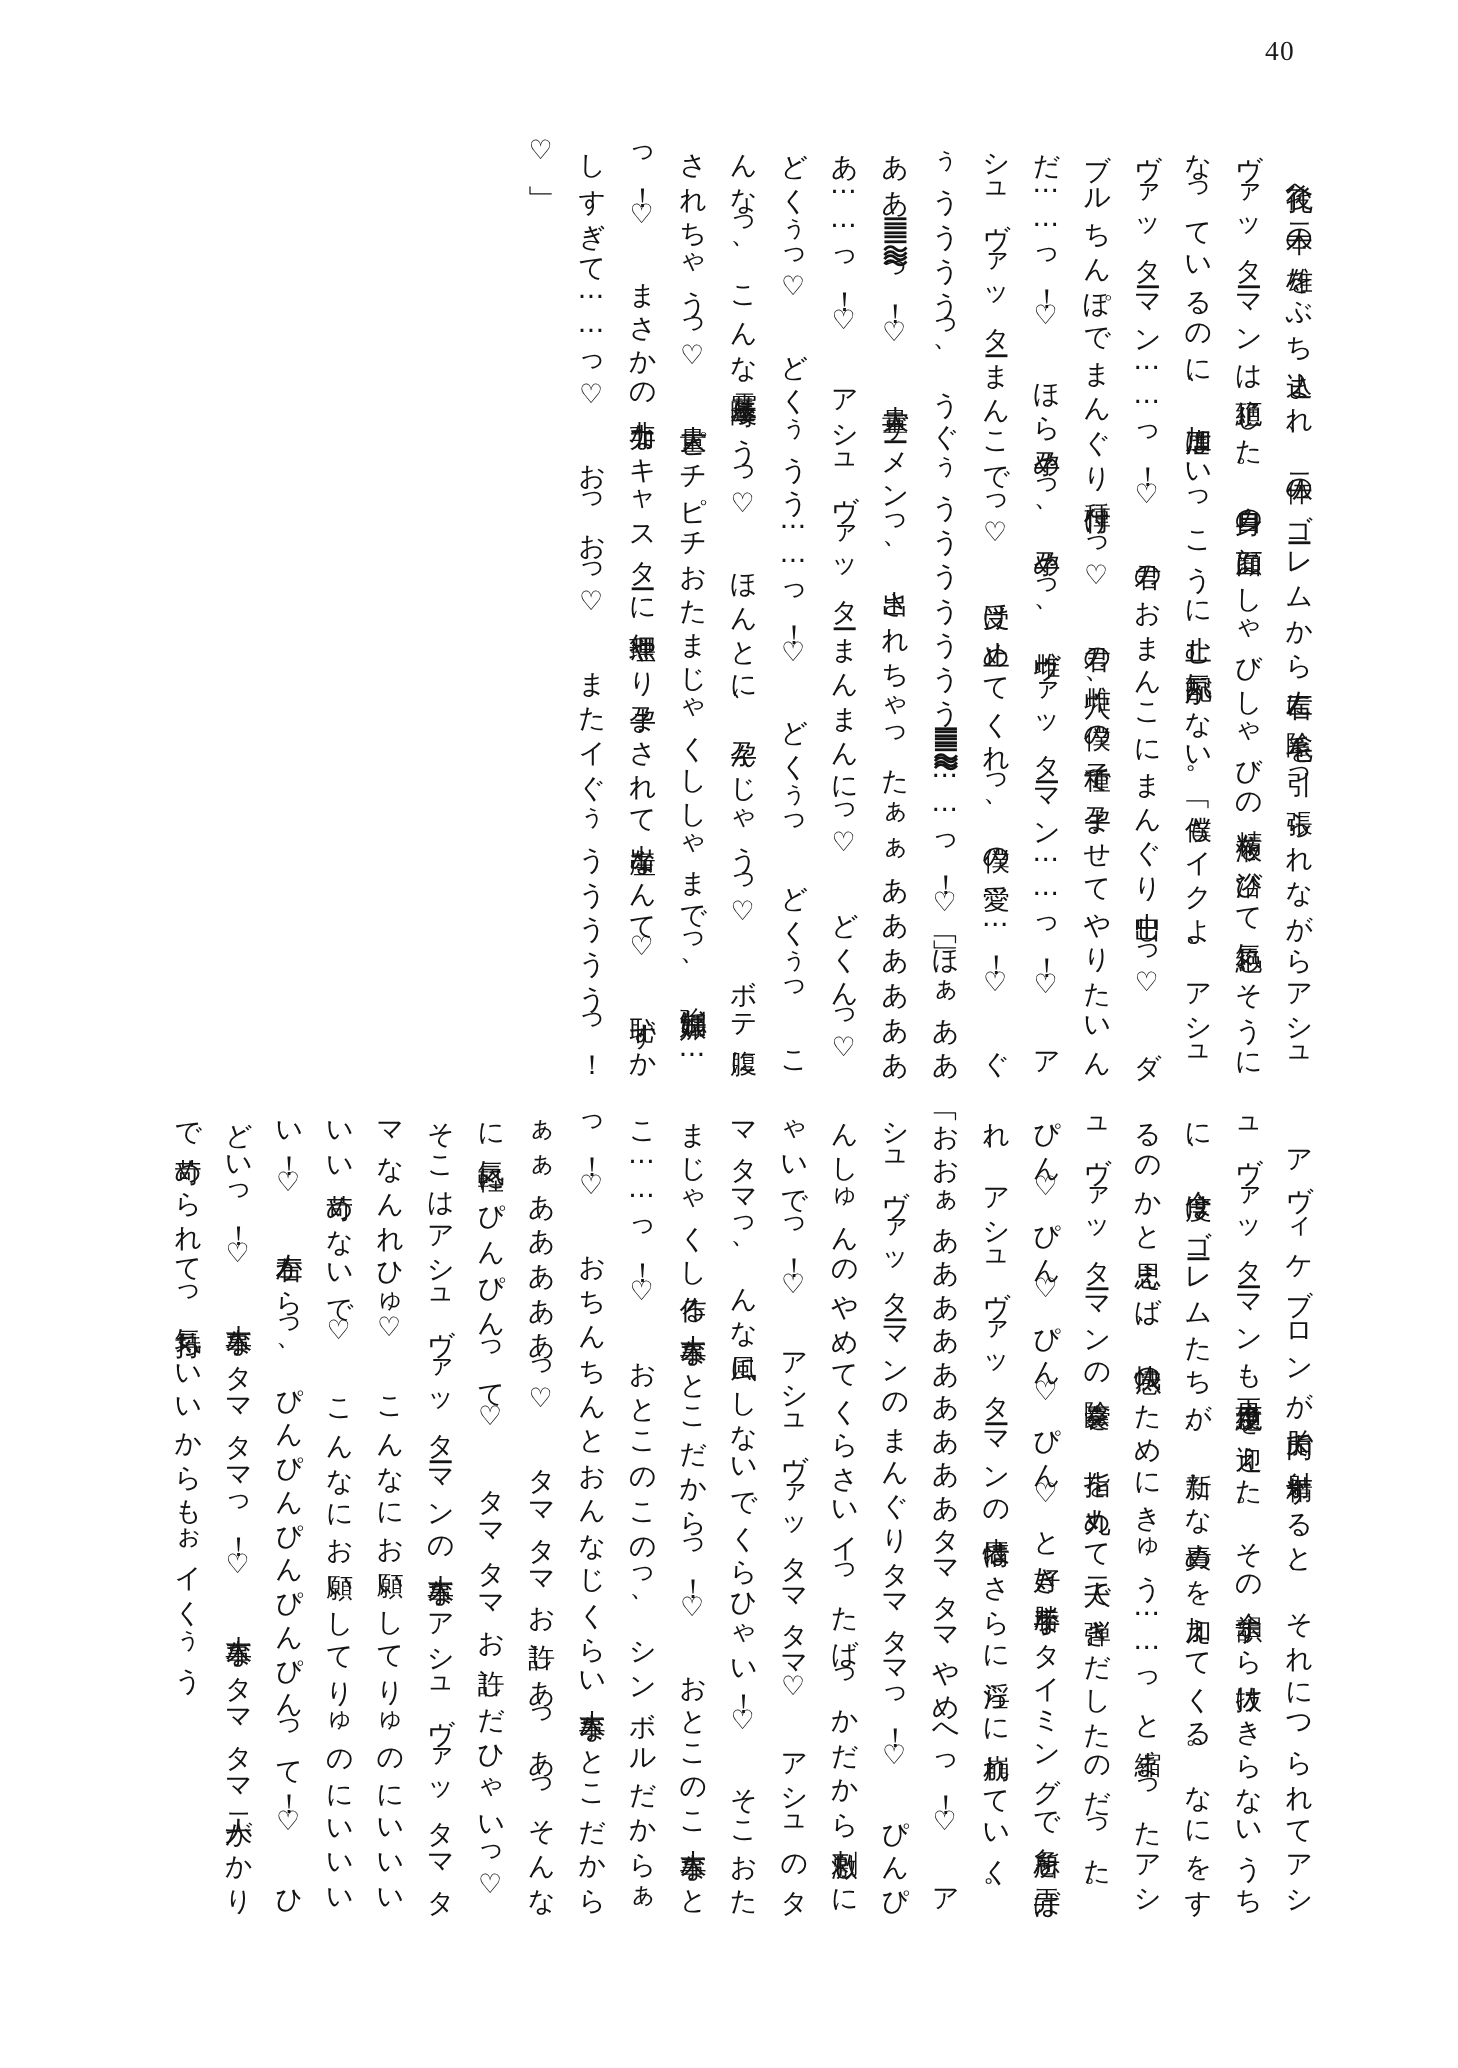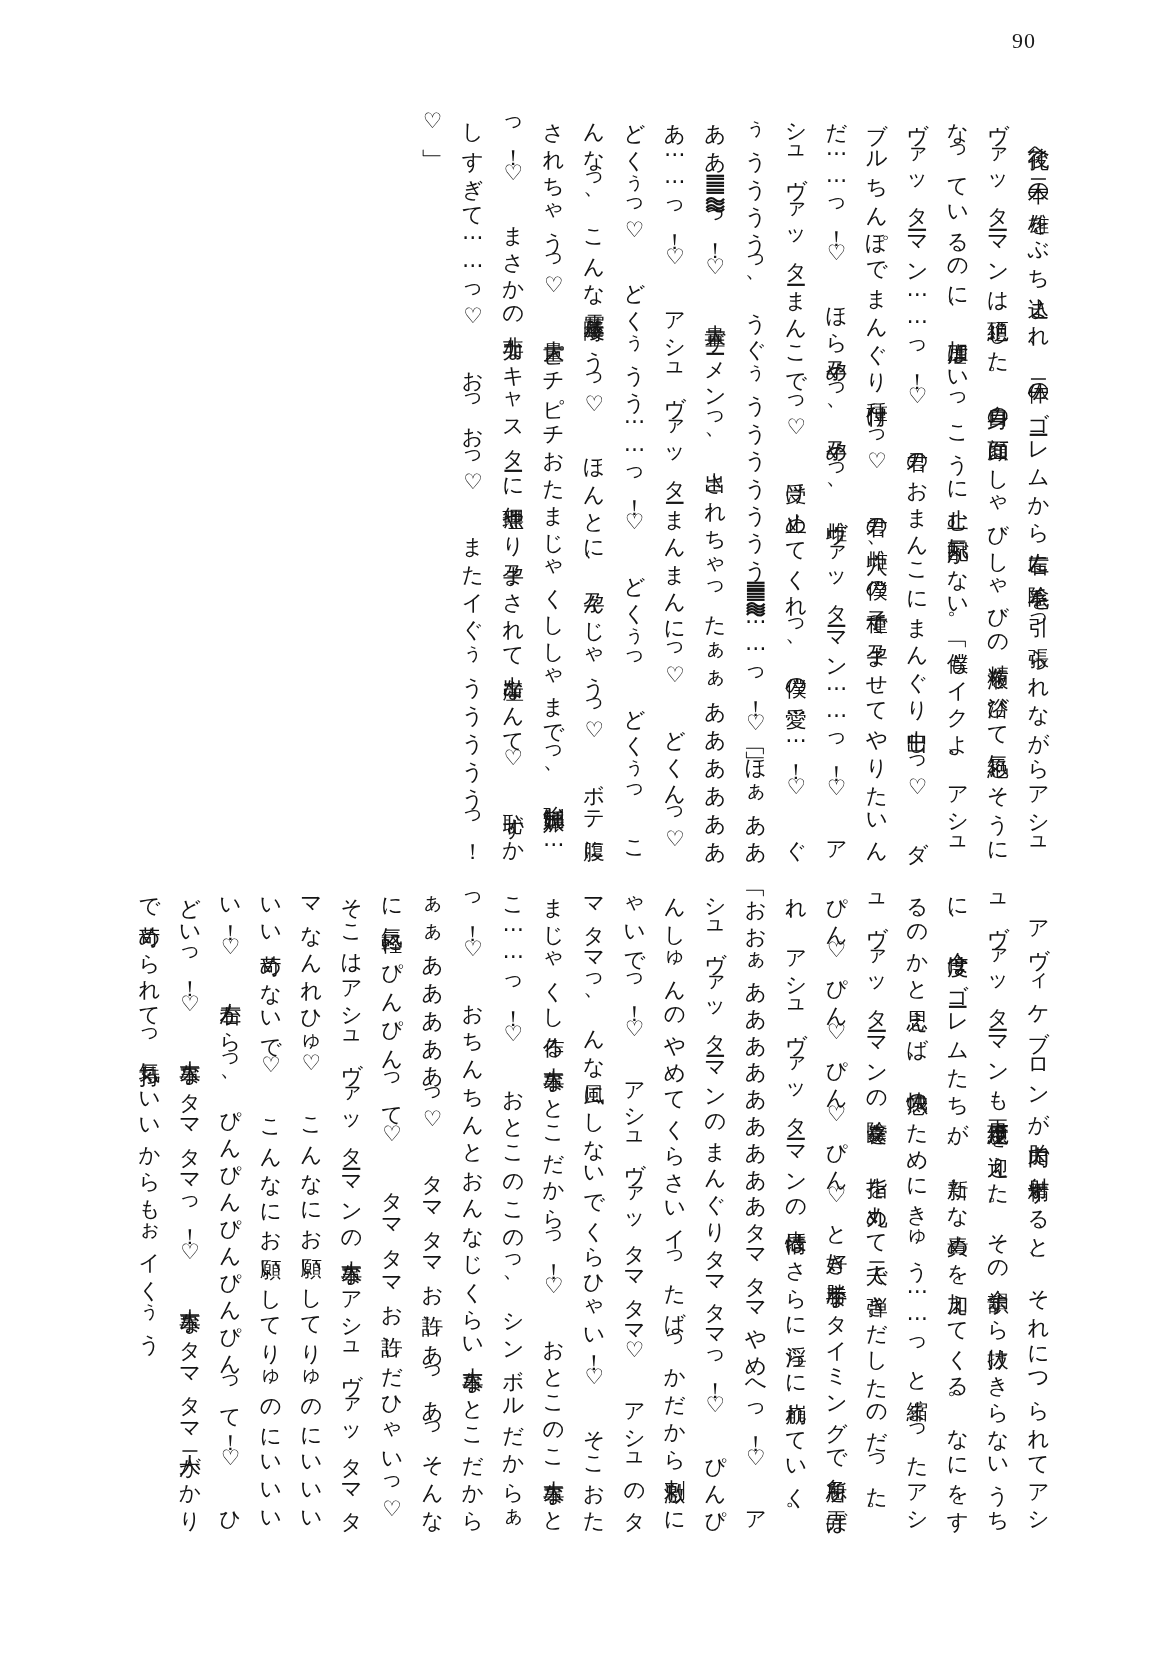--- a/index.html
+++ b/index.html
@@ -66,21 +66,21 @@
     width: 950px;
     height: 640px;
     text-indent: 1em;
   }
 </style>
 </head>
 <body>
 
 <div class="page-sheet">
 
-  <div class="page-number">90</div>
+  <div class="page-number">40</div>
 
   <div class="page-body">
 
     <div class="block block-1">後孔へ二本の雄をぶち込まれ、二体のゴーレムから左右に陰毛を引っ張られながらアシュヴァッターマンは絶頂した。自身の顔面にしゃびしゃびの精液を浴びて気絶しそうになっているのに、加虐はいっこうに止む気配がない。「僕もイクよ、アシュヴァッターマン……っ！♡　君のおまんこにまんぐり中出しっ♡　ダブルちんぽでまんぐり種付けっ♡　君の雌穴、僕の子種で孕ませてやりたいんだ……っ！♡　ほら孕めっ、孕めっ、雌ヴァッターマン……っ！♡　アシュヴァッターまんこでっ♡　受け止めてくれっ、僕の愛……！♡　ぐぅううううっ、うぐぅうううううううーーーーーーー〜〜〜〜……っ！♡」「ほぁああああーーーーーー〜〜〜〜っ！♡　大量ザーメンっ、出されちゃったぁぁあああああああ……っ！♡　アシュヴァッターまんまんにっ♡　どくんっ♡　どくぅっ♡　どくぅうう……っ！♡　どくぅっ　どくぅっ　こんなっ、こんな霊基陵辱ぅうっ♡　ほんとに、孕んじゃうっ♡　ボテ腹にされちゃうっ♡　大量ピチピチおたまじゃくししゃまでっ、強制妊娠……っ！♡　まさかの非力なキャスターに無理やり孕まされて出産なんて♡　恥ずかしすぎて……っ♡　おっおっ♡　またイぐぅうううううっ！♡」</div>
 
     <div class="block block-2">アヴィケブロンが胎内で射精すると、それにつられてアシュヴァッターマンも再度絶頂を迎えた。その余韻すら抜けきらないうちに、今度はゴーレムたちが、新たな責めを加えてくる。なにをするのかと思えば、快感のためにきゅう……っと縮まったアシュヴァッターマンの陰嚢を、指を丸めて二人で弾きだしたのだった。ぴん♡ぴん♡ぴん♡ぴん♡と好き勝手なタイミングで急所を弄ばれ、アシュヴァッターマンの表情はさらに淫らに崩れていく。「おおぁあああああああああタマタマやめへっ！♡　アシュヴァッターマンのまんぐりタマタマっ！♡　ぴんぴんしゅんのやめてくらさいイったばっかだから刺激しにゃいでっ！♡　アシュヴァッタマタマ♡　アシュのタマタマっ、んな風にしないでくらひゃい！♡　そこおたまじゃくし作る大事なとこだからっ！♡　おとこのこ大事なとこ……っ！♡　おとこのこのっ、シンボルだからぁっ！♡　おちんちんとおんなじくらい大事なとこだからぁぁあああああっ♡　タマタマお許しあっあっそんなに気軽にぴんぴんって♡　タマタマお許しだひゃいっ♡　そこはアシュヴァッターマンの大事なアシュヴァッタマタマなんれひゅ♡　こんなにお願いしてりゅのにいいいいい苛めないで♡　こんなにお願いしてりゅのにいいいい！♡　左右からっ、ぴんぴんぴんぴんぴんって！♡　ひどいっ！♡　大事なタマタマっ！♡　大事なタマタマ二人がかりで苛められてっ気持ちいいからもぉイくぅう</div>
 
   </div>
 
 </div>

